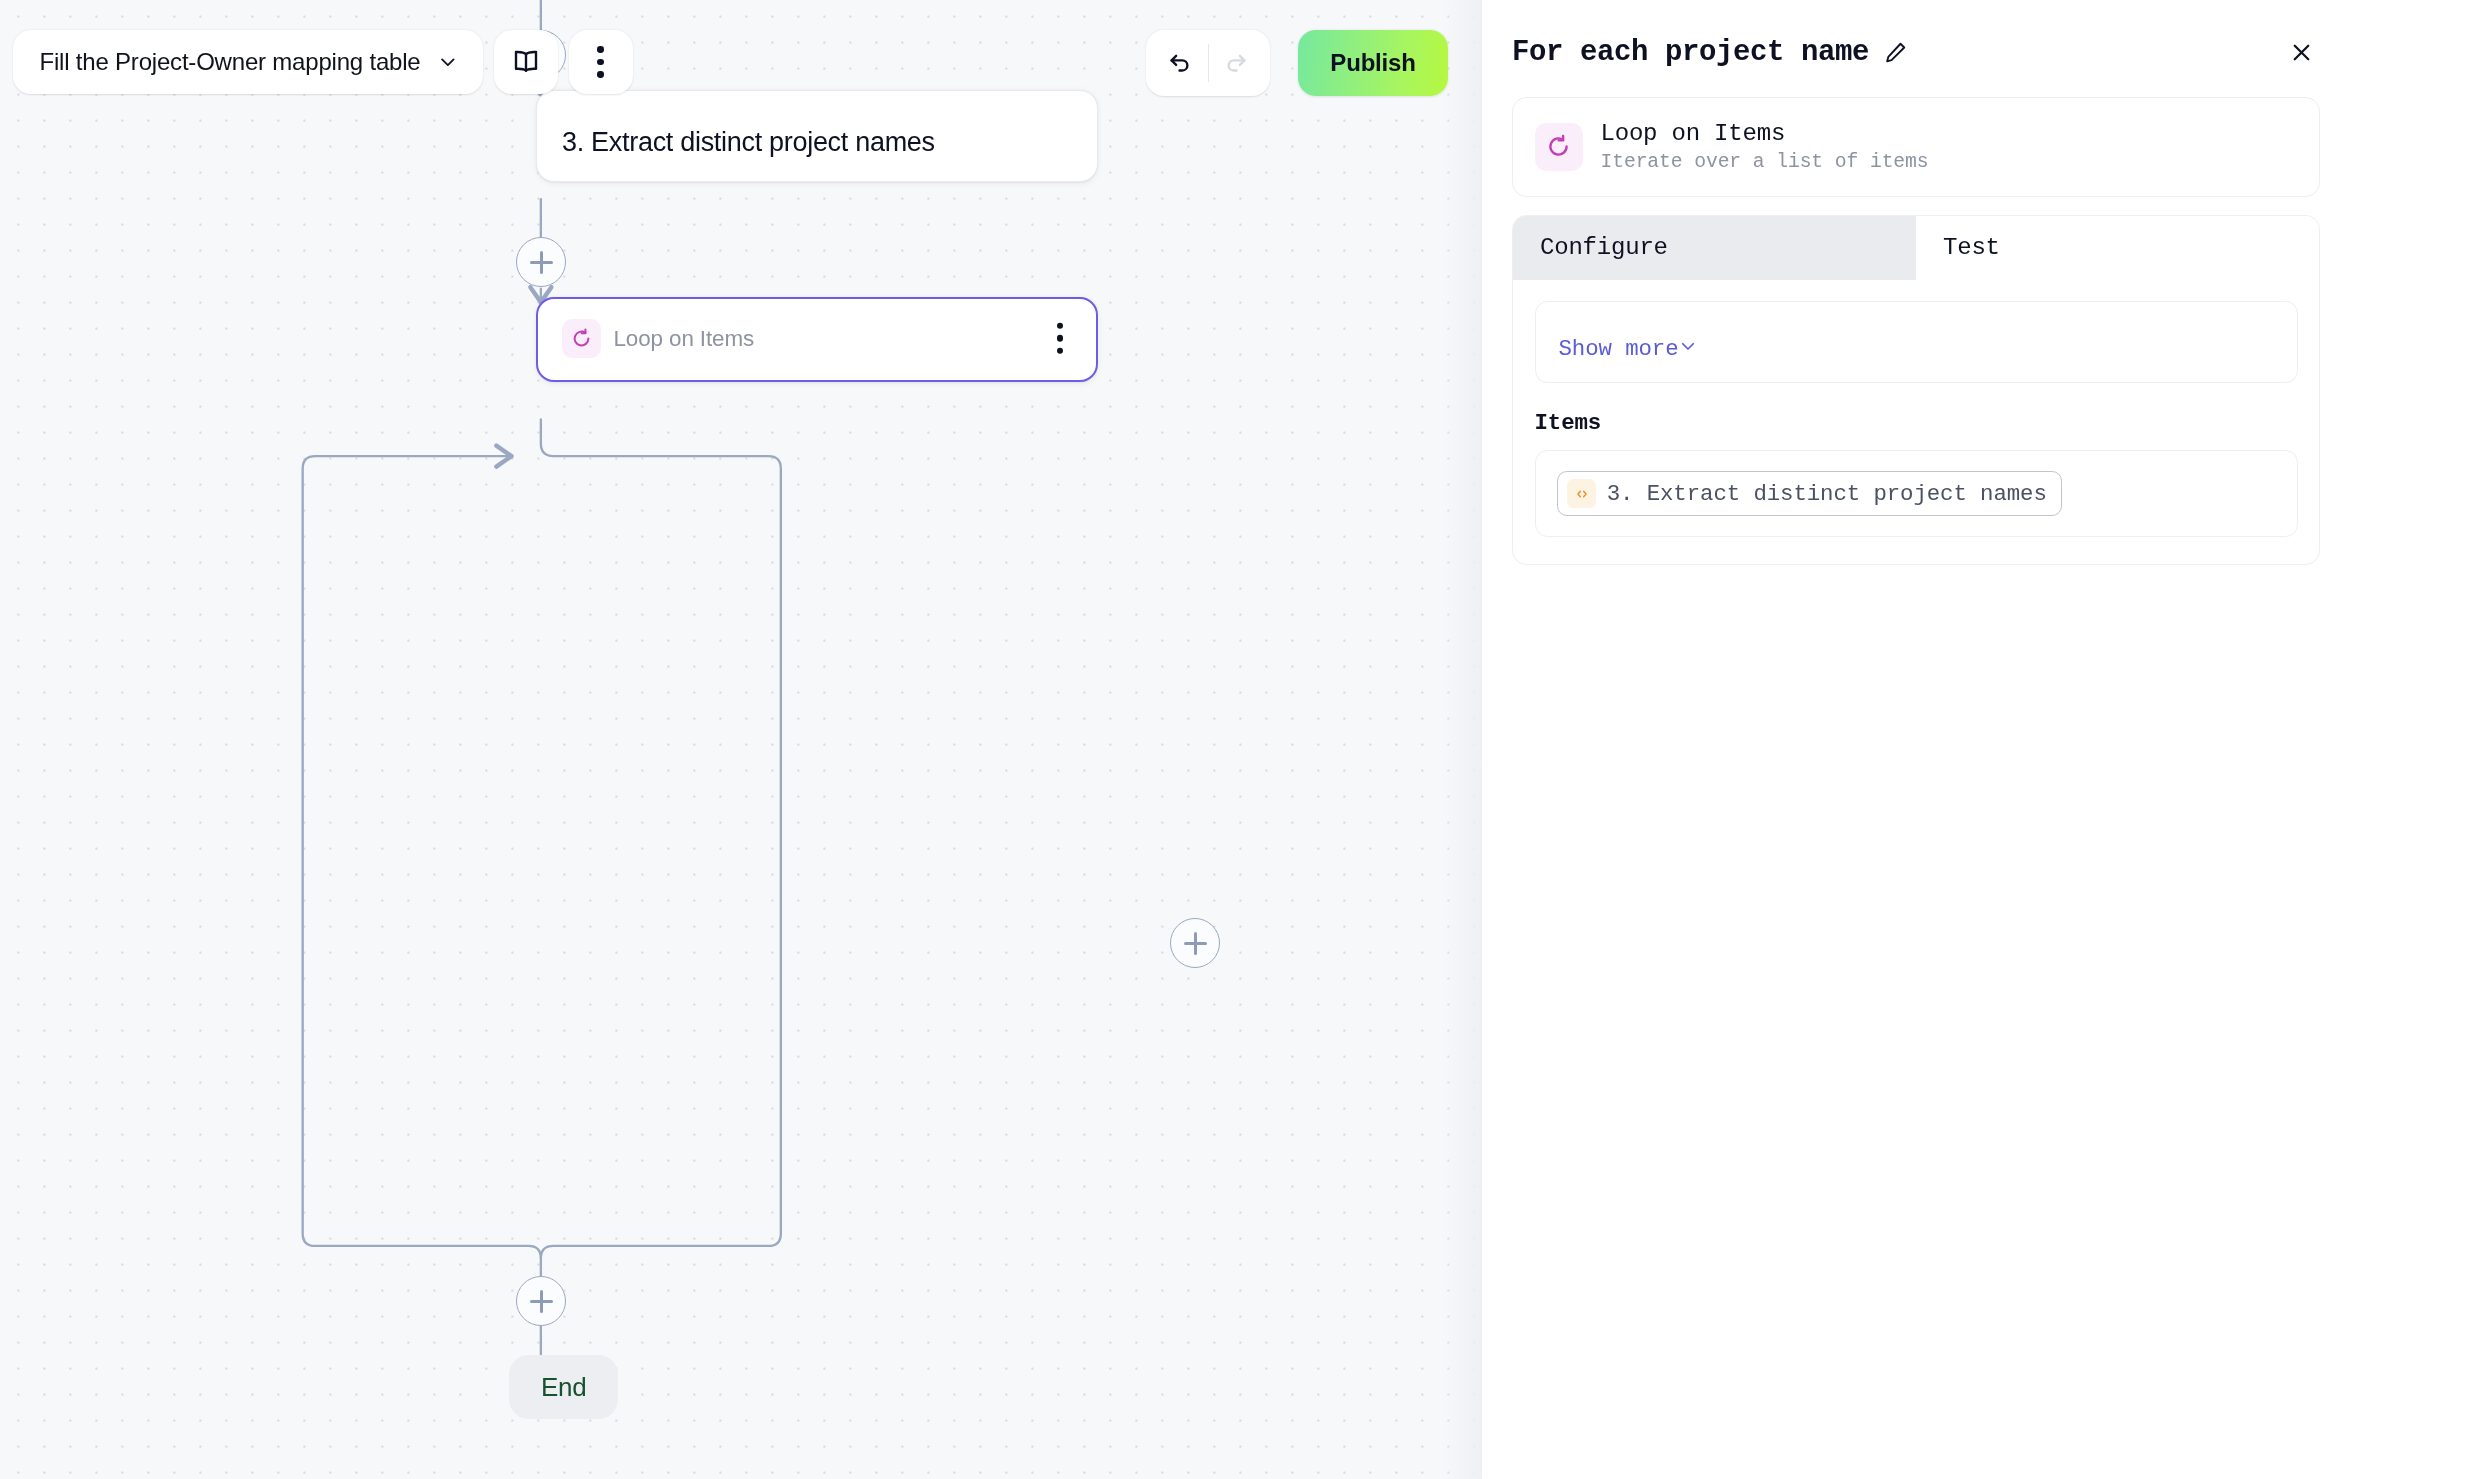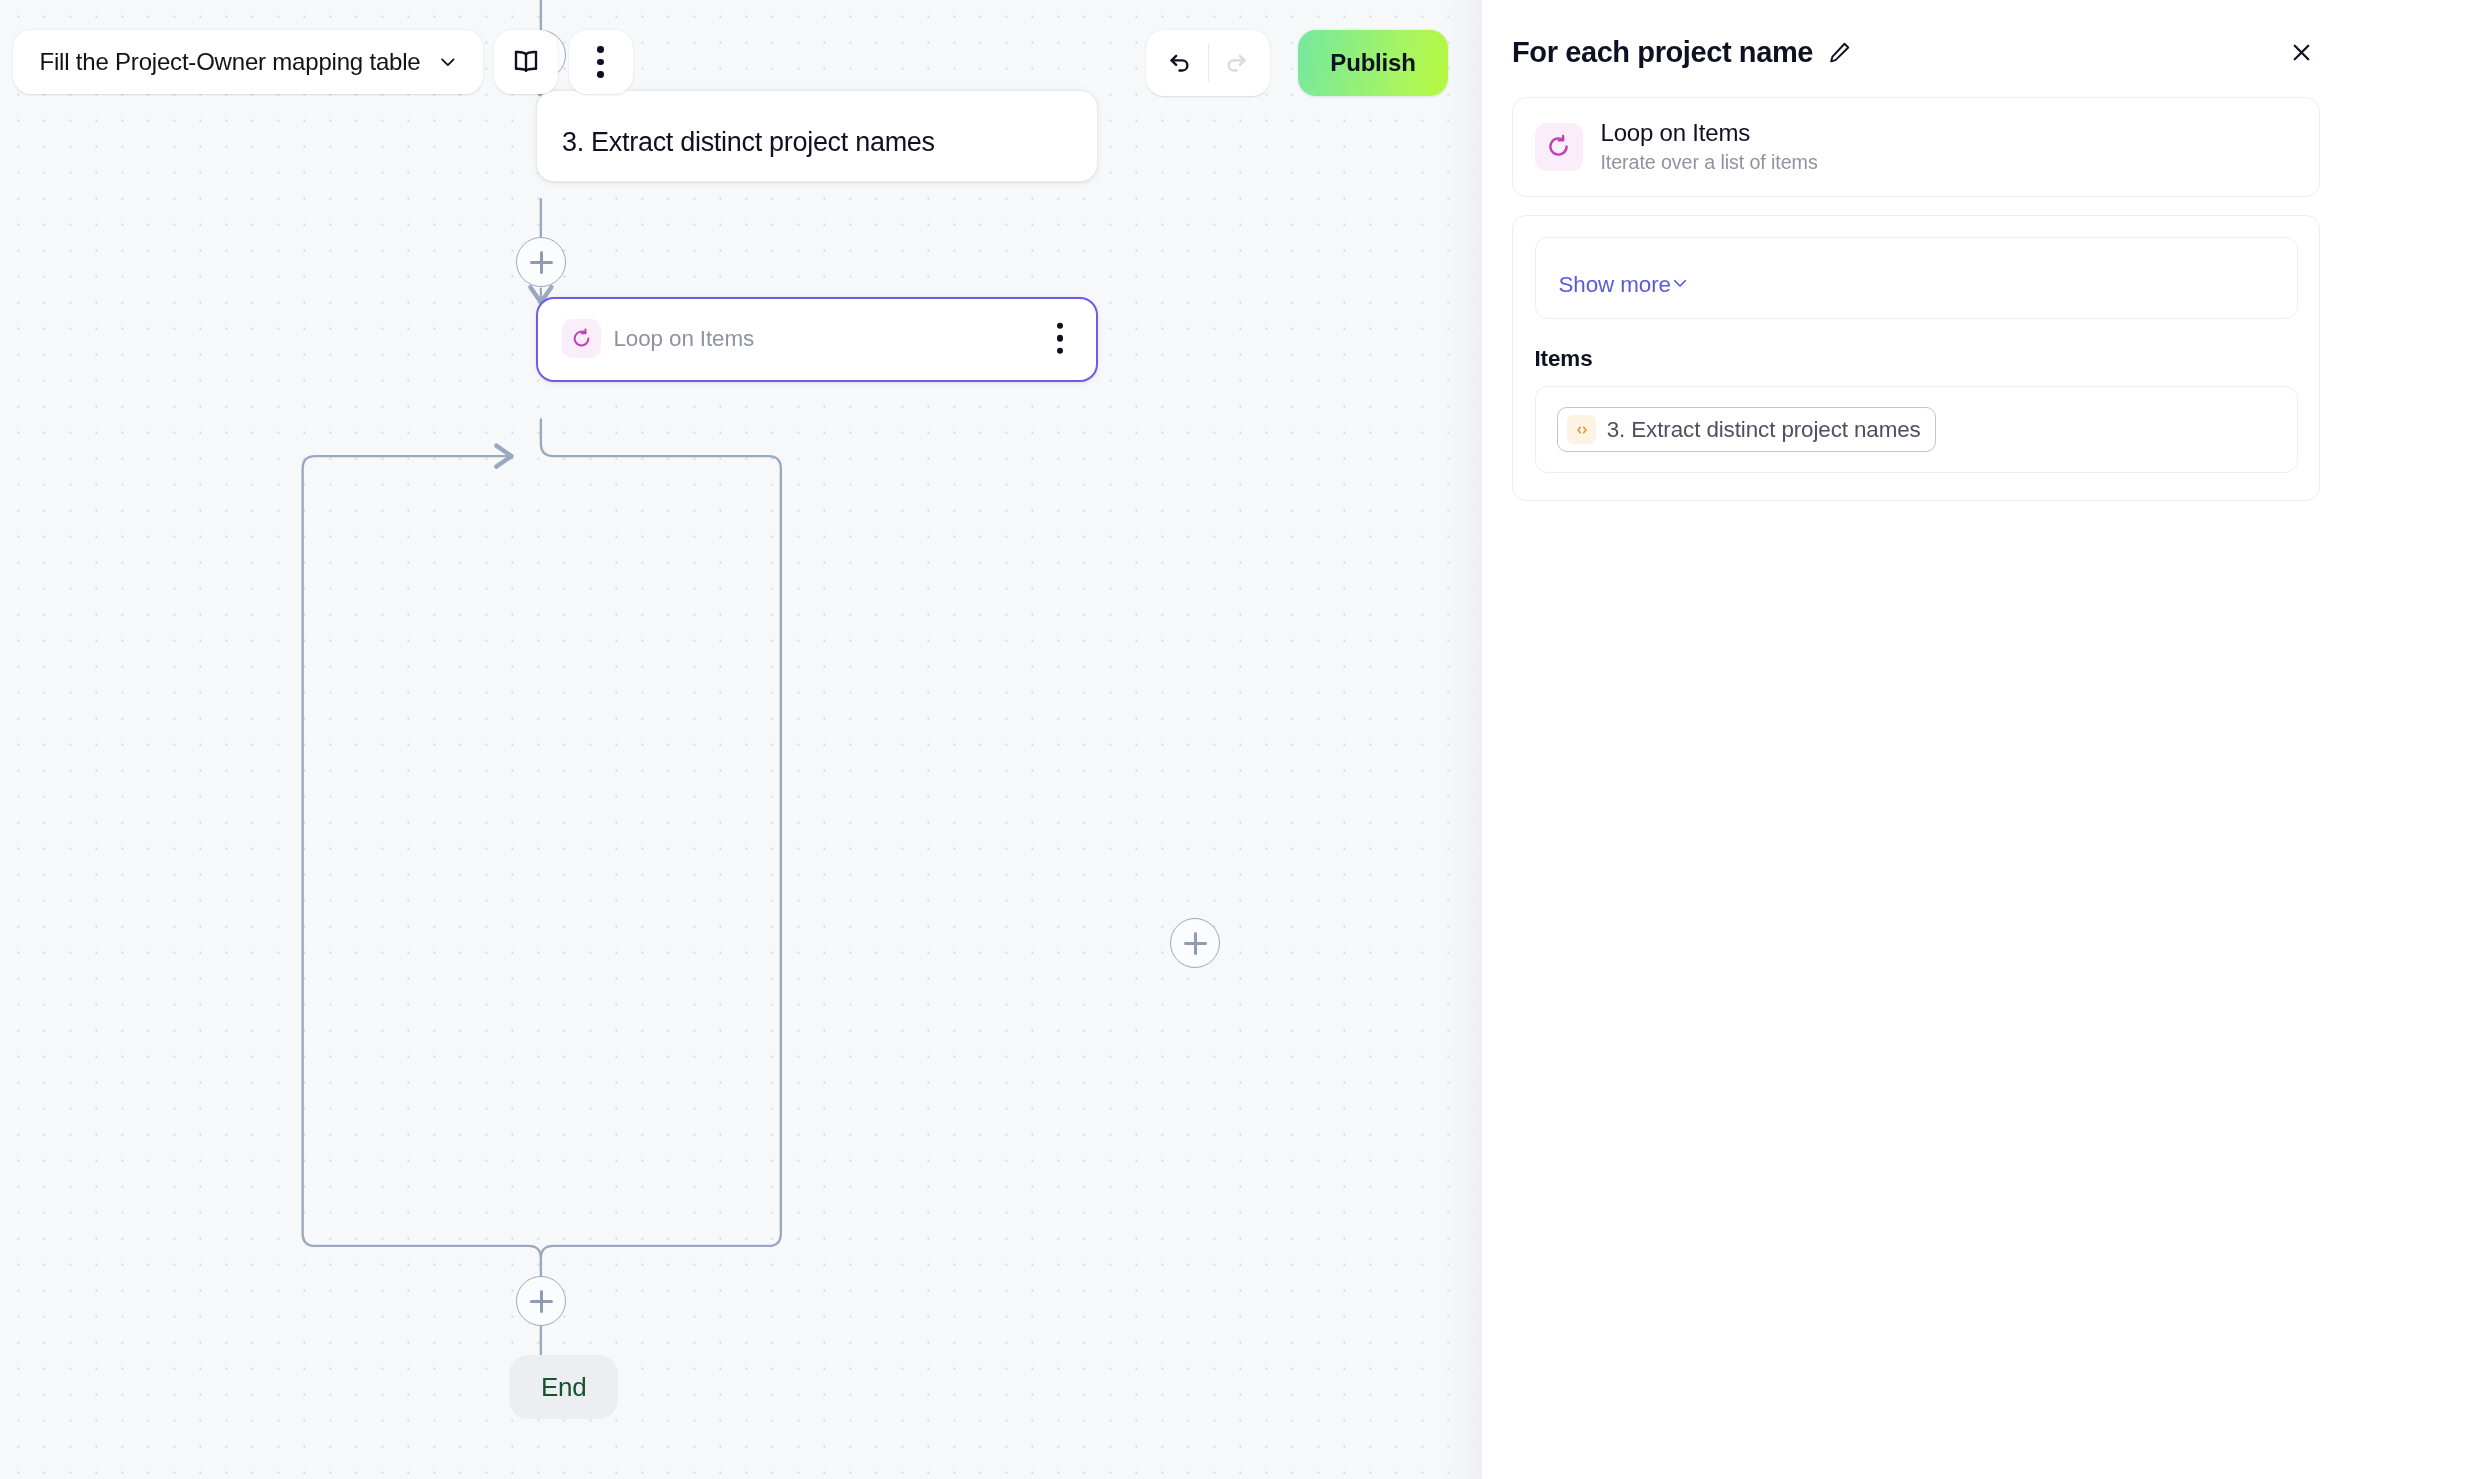--- a/index.html
+++ b/index.html
@@ -110,21 +110,21 @@
   }
   .plus-node::before, .plus-node::after {
     content: ""; position: absolute; background: #8d9bb5; border-radius: 1.8px;
   }
   .plus-node::before { width: 23px; height: 3px; }
   .plus-node::after { width: 3px; height: 23px; }
 
   
   .panel {
     position: relative; width: 868px; height: 1192px; background: #ffffff;
-    padding: 27px 30px 0 30px; flex: none;
+    padding: 27px 30px 0 30px; flex: none; font-family: Liberation Mono, monospace;
   }
   .panel-header { display: flex; align-items: center; justify-content: space-between; height: 50px; }
   .panel-title-wrap { display: flex; align-items: center; gap: 14.3px; }
   .panel-title { font-size: 29px; font-weight: 700; color: #0d1122; letter-spacing: -0.4px; }
   .edit-icon { cursor: pointer; display: flex; }
   .close-icon { cursor: pointer; padding: 5.4px; display: flex; }
 
   .node-card {
     margin-top: 19.7px; height: 100px;
     border: 1.3px solid #eceef1; border-radius: 14.3px;
@@ -311,20 +311,24 @@
           <path d="M16.1 2.6 L16.1 6.6 L12.2 6.6"></path>
         </svg>
       </span>
       <div>
         <div class="node-card-name">Loop on Items</div>
         <div class="node-card-desc">Iterate over a list of items</div>
       </div>
     </div>
 
     <div class="tabs-card">
+      <div class="tabs">
+        <div class="tab active">Configure</div>
+        <div class="tab">Test</div>
+      </div>
 
       <div class="tab-body">
         <div class="info-box">
           <div class="show-more">
             <span>Show more</span>
             <span>
               <svg viewBox="0 0 24 24" width="18" height="18" fill="none" stroke="#5b5bd6" stroke-width="2.3" stroke-linecap="round" stroke-linejoin="round">
                 <path d="M5 9 L12 16 L19 9"></path>
               </svg>
             </span>

